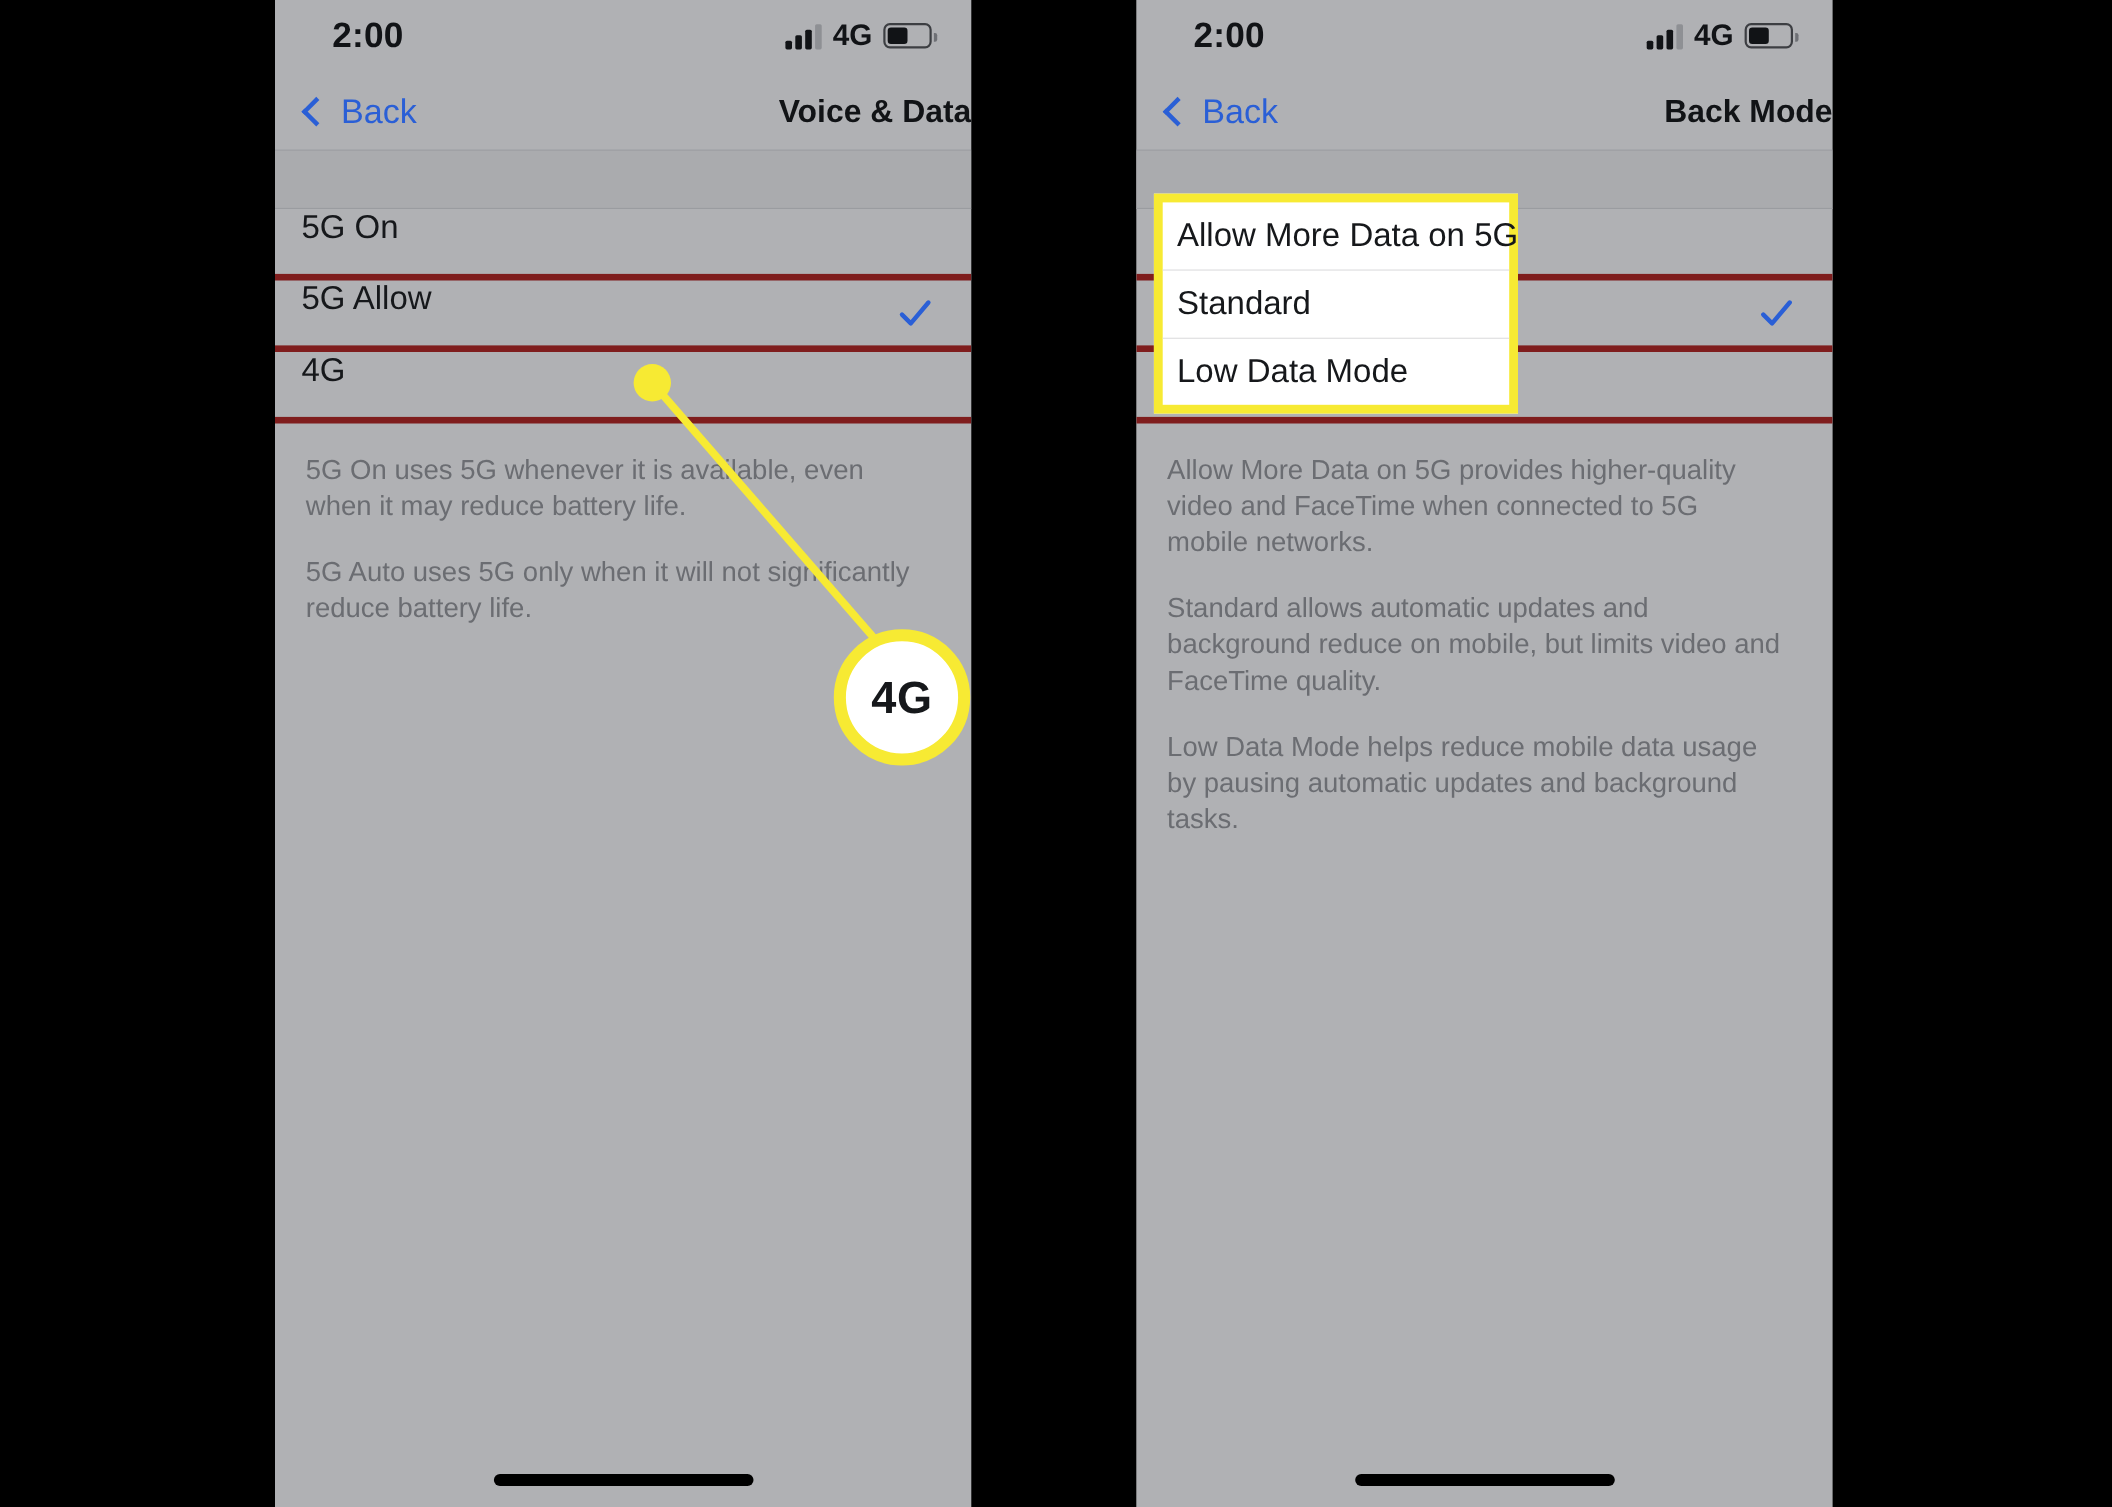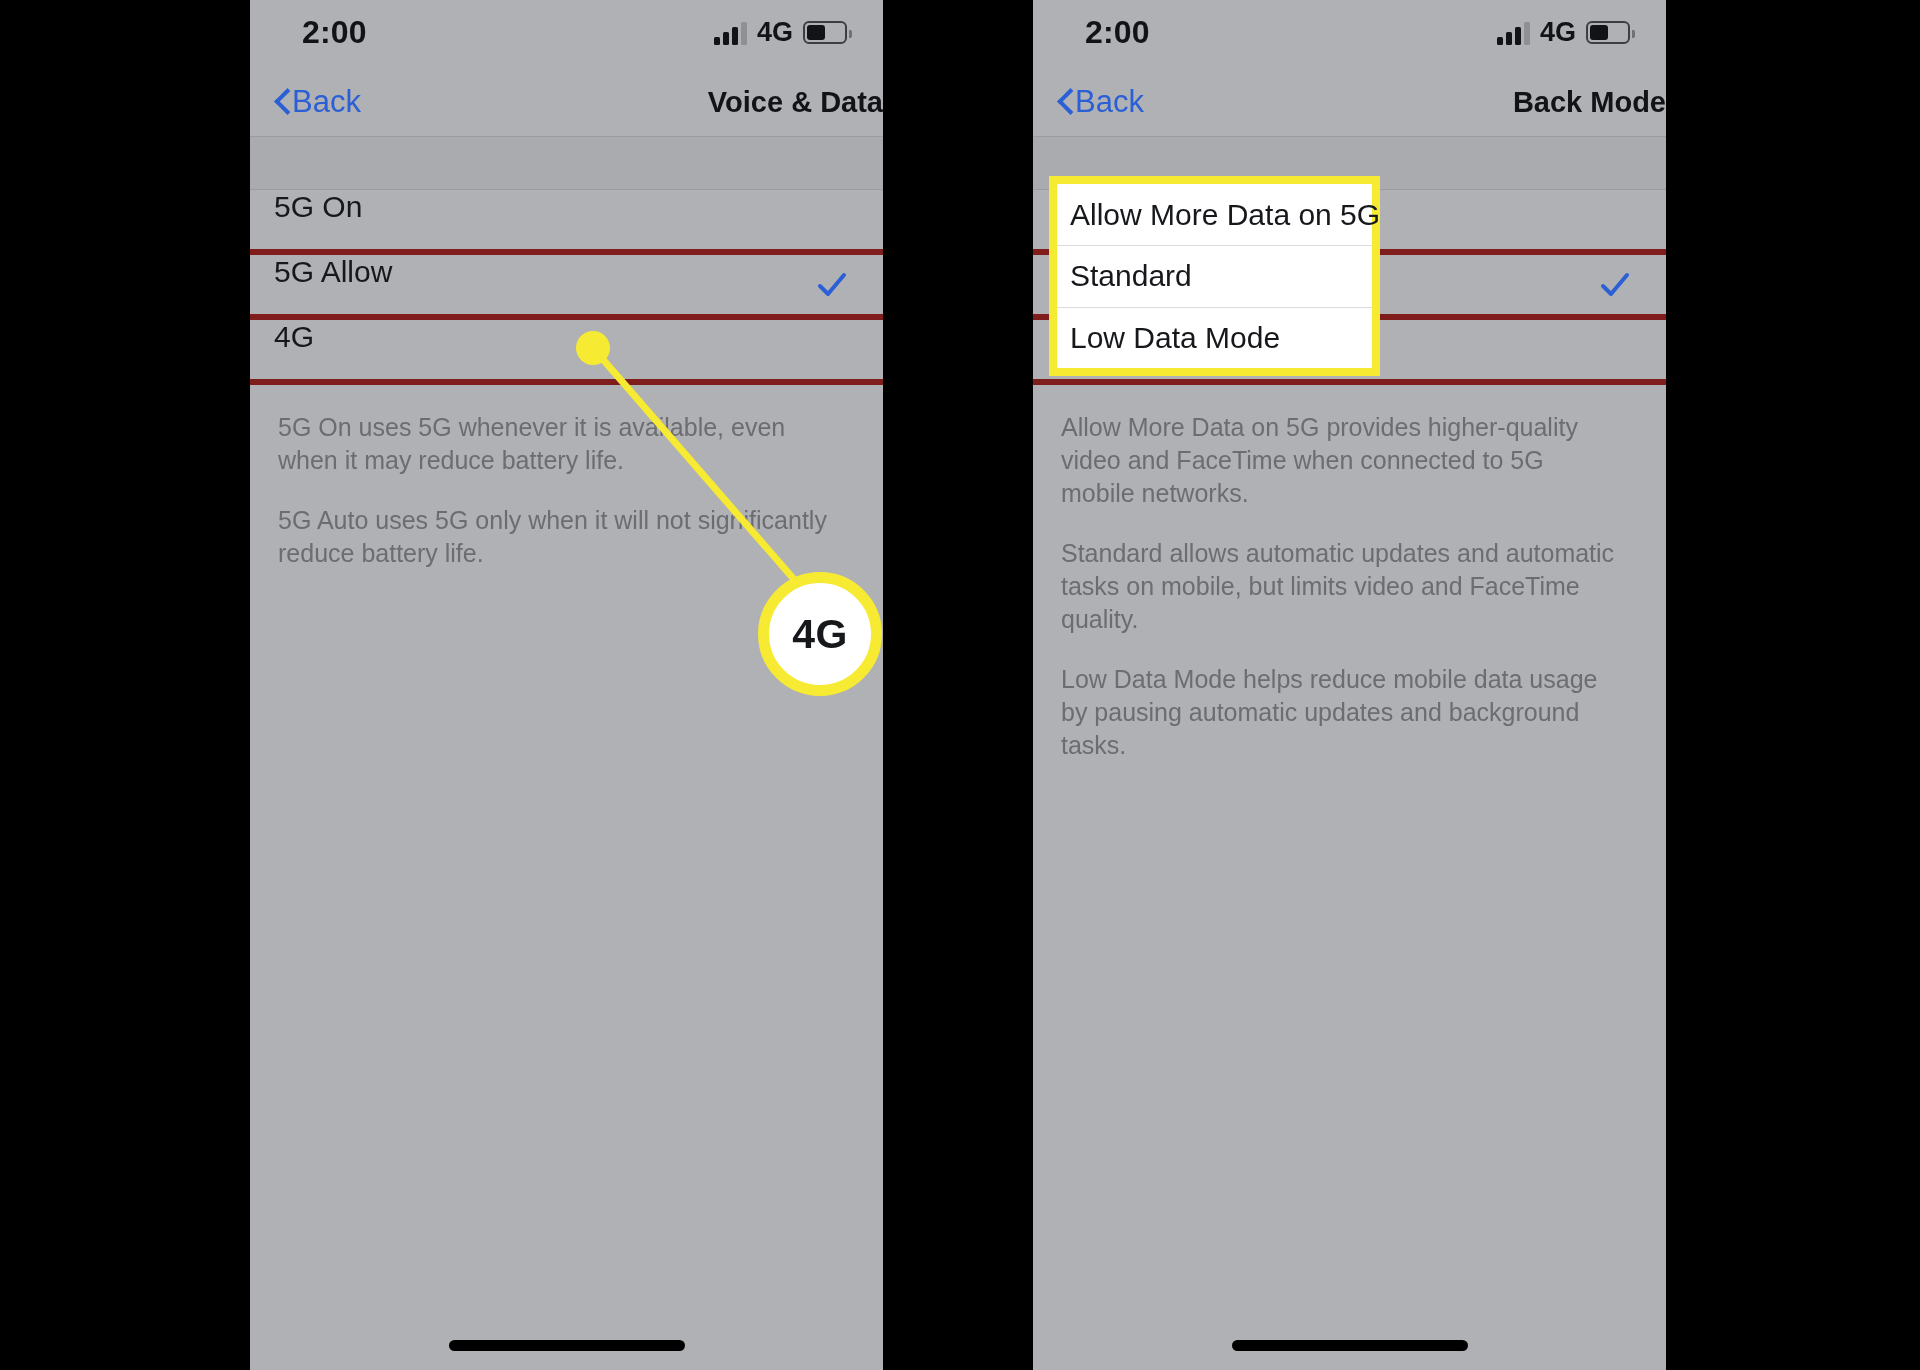--- a/index.html
+++ b/index.html
@@ -106,21 +106,21 @@
     height: 68px;
     border-bottom: 1px solid #9a9ca0;
   }
   .nav-back {
     position: absolute;
     left: 24px;
     top: 50%;
     transform: translateY(-50%);
     display: flex;
     align-items: center;
-    gap: 2px;
+    gap: 20px;
     cursor: pointer;
   }
   .chevron-left {
     width: 16px;
     height: 28px;
     position: relative;
   }
   .chevron-left::before {
     content: "";
     position: absolute;
@@ -385,18 +385,18 @@
     <div class="highlight-row">
       <span class="highlight-row-label">Standard</span>
     </div>
     <div class="highlight-row">
       <span class="highlight-row-label">Low Data Mode</span>
     </div>
   </div>
 
   <div class="footer-note">
     <p>Allow More Data on 5G provides higher-quality video and FaceTime when connected to 5G mobile networks.</p>
-    <p>Standard allows automatic updates and automatic tasks on mobile, but limits video and FaceTime quality.</p>
+    <p>Standard allows automatic updates and background reduce on mobile, but limits video and FaceTime quality.</p>
     <p>Low Data Mode helps reduce mobile data usage by pausing automatic updates and background tasks.</p>
   </div>
 
   <div class="home-indicator"></div>
 </div>
 
 </body></html>

